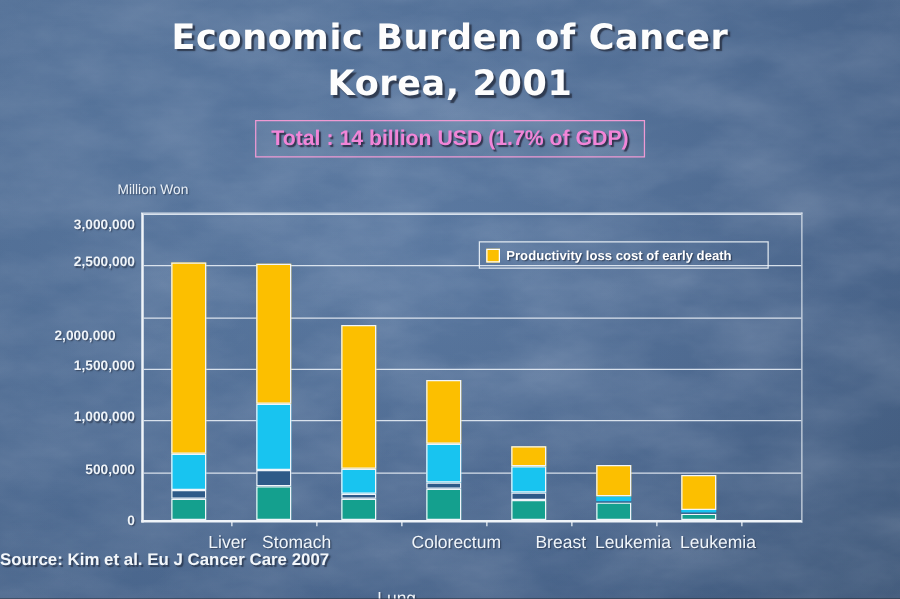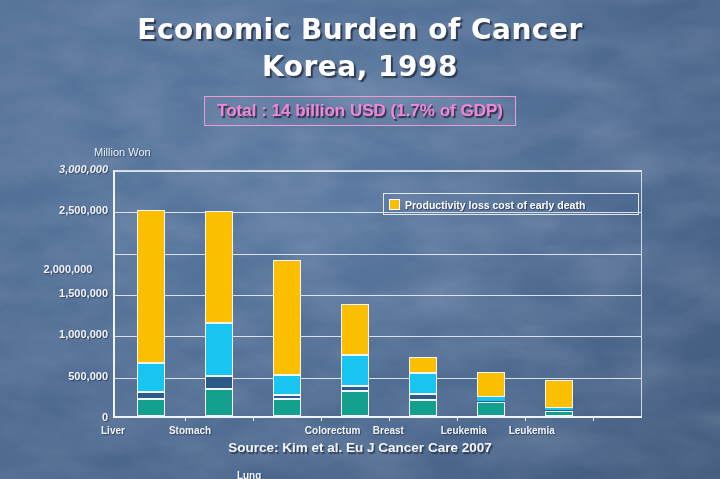--- a/index.html
+++ b/index.html
@@ -19,48 +19,48 @@
   .unit-label{position:absolute;left:94px;top:146px;font-size:11px;color:#e9eff6;
     text-shadow:1px 1px 1px rgba(30,40,60,.55);}
   .plot{position:absolute;left:113px;top:170px;width:529px;height:248px;box-sizing:border-box;
     border-top:1px solid rgba(240,245,250,.8);border-right:1px solid rgba(240,245,250,.8);
     border-left:2px solid #eff4f9;border-bottom:2px solid #eff4f9;}
   .gridline{position:absolute;left:0;width:100%;height:1px;background:rgba(238,244,250,.85);}
   .seg{position:absolute;box-sizing:border-box;}
   .xtick{position:absolute;width:1.5px;height:4px;background:#eef3f8;top:246px;}
   .ylabel{position:absolute;left:28px;width:80px;text-align:right;font-weight:bold;font-size:11px;
     color:#eef3f8;text-shadow:1px 1px 1px rgba(30,40,60,.6);}
-  .xlabel{position:absolute;top:425px;width:96px;margin-left:-48px;text-align:left;font-weight:bold;
-    font-size:10px;color:#f0f5fa;text-shadow:1px 1px 1px rgba(30,40,60,.6);}
-  .legend{position:absolute;left:383px;top:193px;width:256px;box-sizing:border-box;
+  .xlabel{position:absolute;top:425px;width:96px;margin-left:-48px;text-align:right;font-weight:normal;
+    font-size:14px;color:#f0f5fa;text-shadow:1px 1px 1px rgba(30,40,60,.6);}
+  .legend{position:absolute;left:383px;top:193px;width:232px;box-sizing:border-box;
     border:1px solid rgba(240,245,250,.9);padding:4px 0 3px 5px;}
   .lrow{display:flex;align-items:center;height:13.2px;}
   .lswatch{width:9px;height:9px;border:1px solid #fff;margin-right:5px;flex:none;box-sizing:content-box;}
   .llabel{font-weight:bold;font-size:10.5px;color:#fff;white-space:nowrap;
     text-shadow:1px 1px 1px rgba(30,40,60,.7);}
-  .source{position:absolute;left:0;top:440px;width:720px;text-align:center;font-weight:bold;
+  .source{position:absolute;left:0;top:440px;width:720px;text-align:left;font-weight:bold;
     font-size:13.5px;color:#f2f6fa;text-shadow:1.5px 1.5px 1px rgba(30,40,60,.7);}
 </style>
 </head>
 <body>
 
 <div class="slide">
 
   <svg class="tex" width="720" height="479">
     <filter id="wtex" x="-5%" y="-5%" width="110%" height="110%">
       <feTurbulence type="fractalNoise" baseFrequency="0.012 0.028" numOctaves="5" seed="8"></feTurbulence>
       <feColorMatrix type="matrix" values="0 0 0 0 0.82  0 0 0 0 0.88  0 0 0 0 1  0.30 0.30 0.30 0 -0.32"></feColorMatrix>
     </filter>
     <rect width="720" height="479" filter="url(#wtex)"></rect>
   </svg>
   <div class="vignette"></div>
 
   <div class="title">
     <span>Economic Burden of Cancer</span>
-    <span>Korea, 1998</span>
+    <span>Korea, 2001</span>
   </div>
 
   <div class="subtitle-box">
     <span>Total : 14 billion USD (1.7% of GDP)</span>
   </div>
 
   <div class="unit-label">Million Won</div>
 
   <div class="plot" id="plot-area">
       <div class="gridline" style="top: 206.667px;"></div>
@@ -114,21 +114,21 @@
     </div>
 
   <div class="source">Source: Kim et al. Eu J Cancer Care 2007</div>
 
 <div class="ylabel" style="top: 411px;">0</div>
     <div class="ylabel" style="top: 369.667px;">500,000</div>
     <div class="ylabel" style="top: 328.333px;">1,000,000</div>
     <div class="ylabel" style="top: 287px;">1,500,000</div>
     <div class="ylabel" style="top: 263px; text-align: center;">2,000,000</div>
     <div class="ylabel" style="top: 204.333px;">2,500,000</div>
-    <div class="ylabel" style="top: 163px; font-style: italic;">3,000,000</div>
+    <div class="ylabel" style="top: 174px;">3,000,000</div>
     <div class="xlabel" style="left: 149px;">Liver</div>
     <div class="xlabel" style="left: 216.95px;">Stomach</div>
     <div class="xlabel" style="left: 284.9px; margin-top: 45px;">Lung</div>
     <div class="xlabel" style="left: 352.85px;">Colorectum</div>
     <div class="xlabel" style="left: 420.8px;">Breast</div>
     <div class="xlabel" style="left: 488.75px;">Leukemia</div>
     <div class="xlabel" style="left: 556.7px;">Leukemia</div>
   </div>
 
 </body></html>

